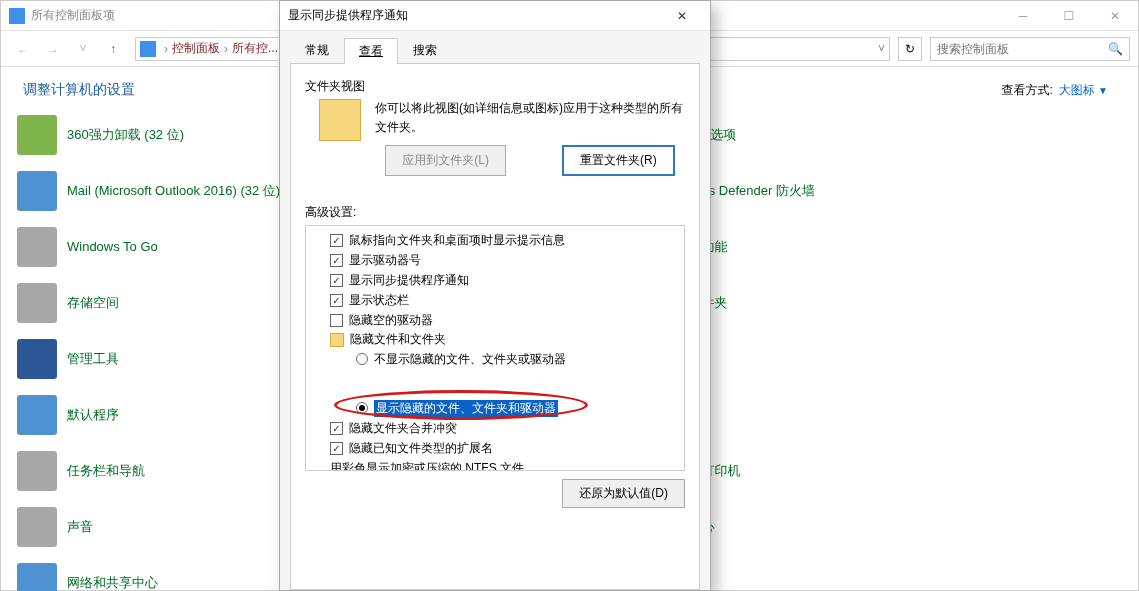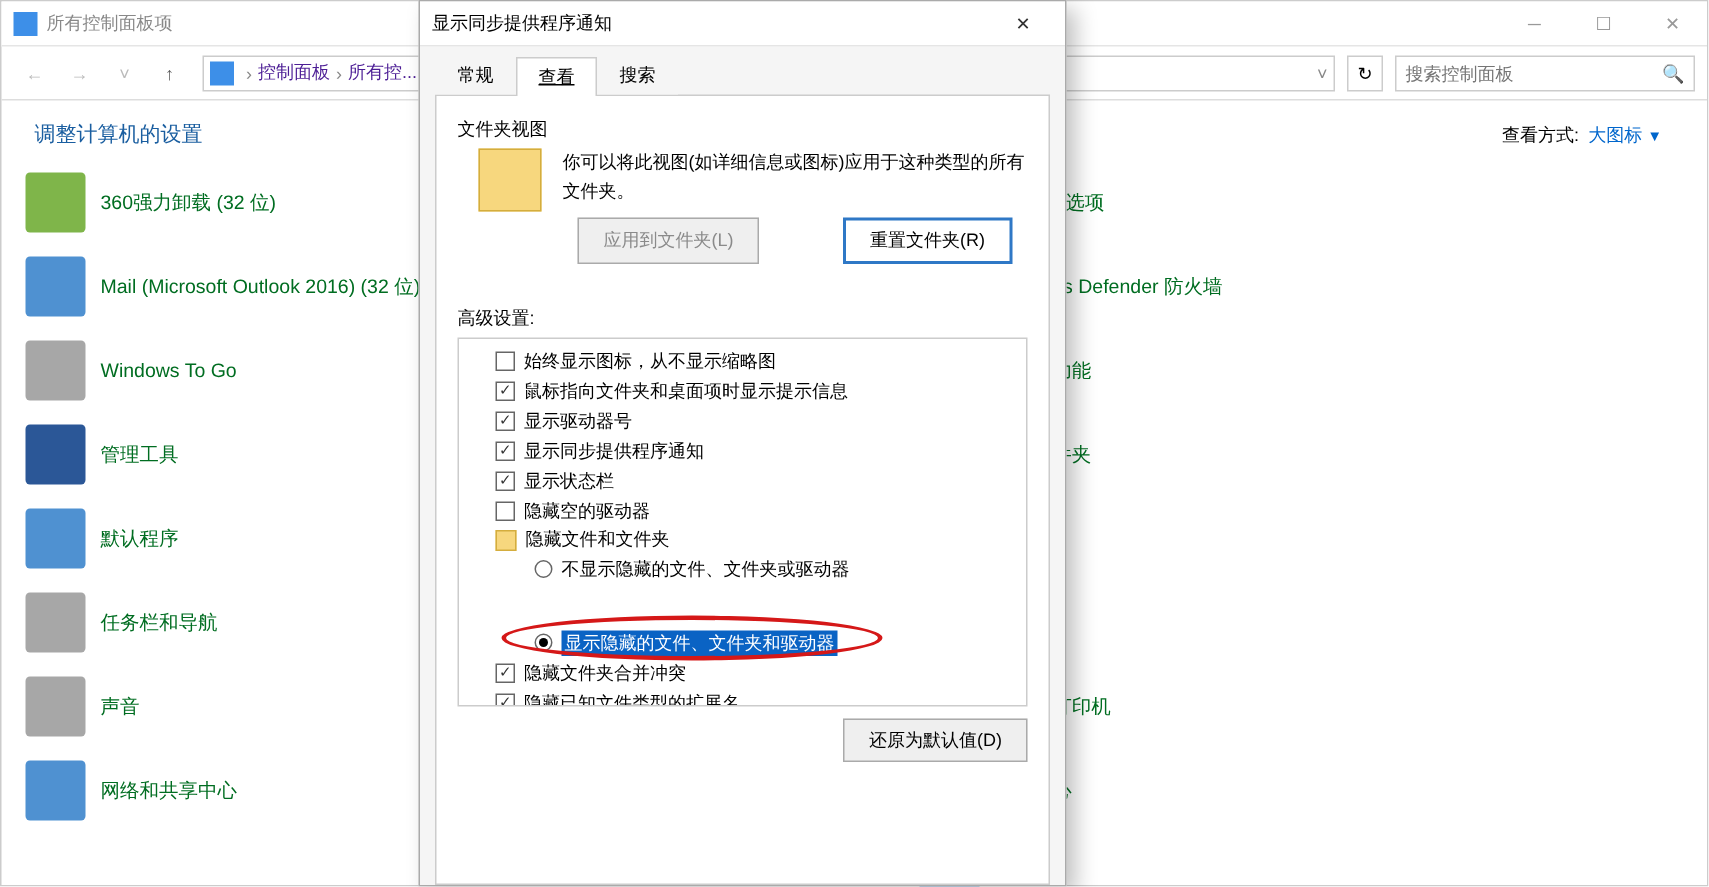--- a/index.html
+++ b/index.html
@@ -12,21 +12,21 @@
   .titlebar .title { flex: 1; color: #888; font-size: 12px; }
   .win-controls { display: flex; }
   .win-btn { width: 46px; height: 30px; display: flex; align-items: center; justify-content: center; color: #999; }
 
   .toolbar { height: 36px; display: flex; align-items: center; padding: 0 8px; border-bottom: 1px solid #ddd; gap: 2px; }
   .nav-btn { width: 28px; height: 28px; display: flex; align-items: center; justify-content: center; color: #bbb; }
   .nav-btn.enabled { color: #555; }
   .breadcrumb-box { flex: 1; height: 24px; border: 1px solid #ccc; display: flex; align-items: center; padding: 0 4px; margin: 0 6px; background: #fff; }
   .bc-ico { width: 16px; height: 16px; background: #3d8fe8; margin-right: 4px; }
   .bc-sep { margin: 0 4px; color: #888; }
-  .bc-seg { color: #4c1d95; }
+  .bc-seg { color: #7f1d1d; }
   .bc-refresh { width: 24px; height: 24px; border: 1px solid #ccc; display:flex; align-items:center; justify-content:center; }
   .search-box { width: 200px; height: 24px; border: 1px solid #ccc; display: flex; align-items: center; padding: 0 6px; margin-left: 6px; color: #888; }
   .search-box input { border: none; outline: none; flex: 1; font-size: 12px; }
   .search-box .mag { color: #888; }
 
   .content-header { display: flex; justify-content: space-between; padding: 14px 30px 6px 22px; }
   .content-header .h-title { color: #1a5ea0; font-size: 14px; }
   .view-by { display: flex; align-items: center; gap: 6px; }
   .view-by a { color: #0066cc; text-decoration: none; }
   .view-by .chev { color: #0066cc; font-size: 10px; }
@@ -130,20 +130,24 @@
         </div>
       <div class="cp-item">
           <div class="cp-icon blue"></div>
           <a>Mail (Microsoft Outlook 2016) (32 位)</a>
         </div>
       <div class="cp-item">
           <div class="cp-icon grey"></div>
           <a>Windows To Go</a>
         </div>
       <div class="cp-item">
+          <div class="cp-icon grey"></div>
+          <a>存储空间</a>
+        </div>
+      <div class="cp-item">
           <div class="cp-icon darkblue"></div>
           <a>管理工具</a>
         </div>
       <div class="cp-item">
           <div class="cp-icon blue"></div>
           <a>默认程序</a>
         </div>
       <div class="cp-item">
           <div class="cp-icon grey"></div>
           <a>任务栏和导航</a>
@@ -229,24 +233,20 @@
           <div class="btn-row">
             <button class="win-button disabled">应用到文件夹(L)</button>
             <button class="win-button primary">重置文件夹(R)</button>
           </div>
         </div>
       </div>
 
       <div class="adv-label">高级设置:</div>
       <div class="tree-box" id="tree-box">
           <div class="tree-item">
-            <span class="cb"></span>
-            <span>始终显示图标，从不显示缩略图</span>
-          </div>
-          <div class="tree-item">
             <span class="cb checked"></span>
             <span>鼠标指向文件夹和桌面项时显示提示信息</span>
           </div>
           <div class="tree-item">
             <span class="cb checked"></span>
             <span>显示驱动器号</span>
           </div>
           <div class="tree-item">
             <span class="cb checked"></span>
             <span>显示同步提供程序通知</span>

